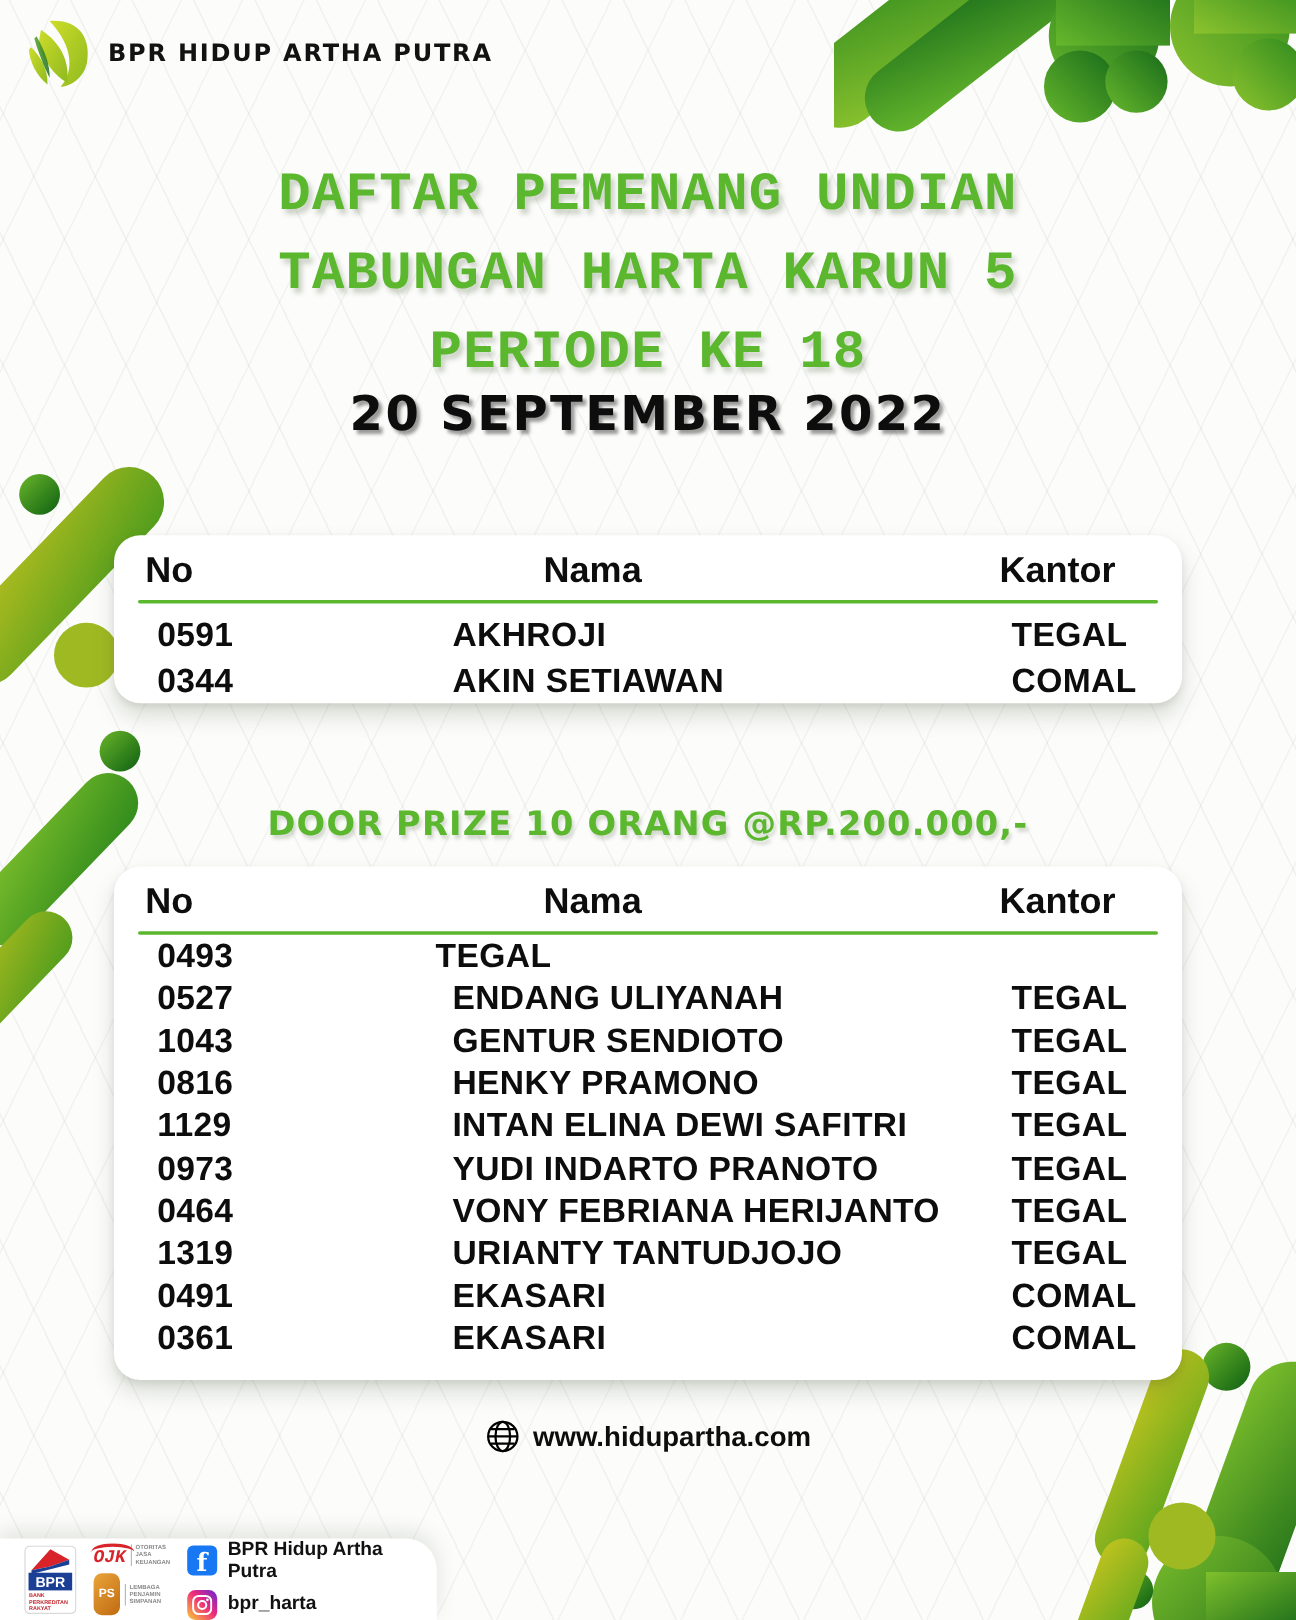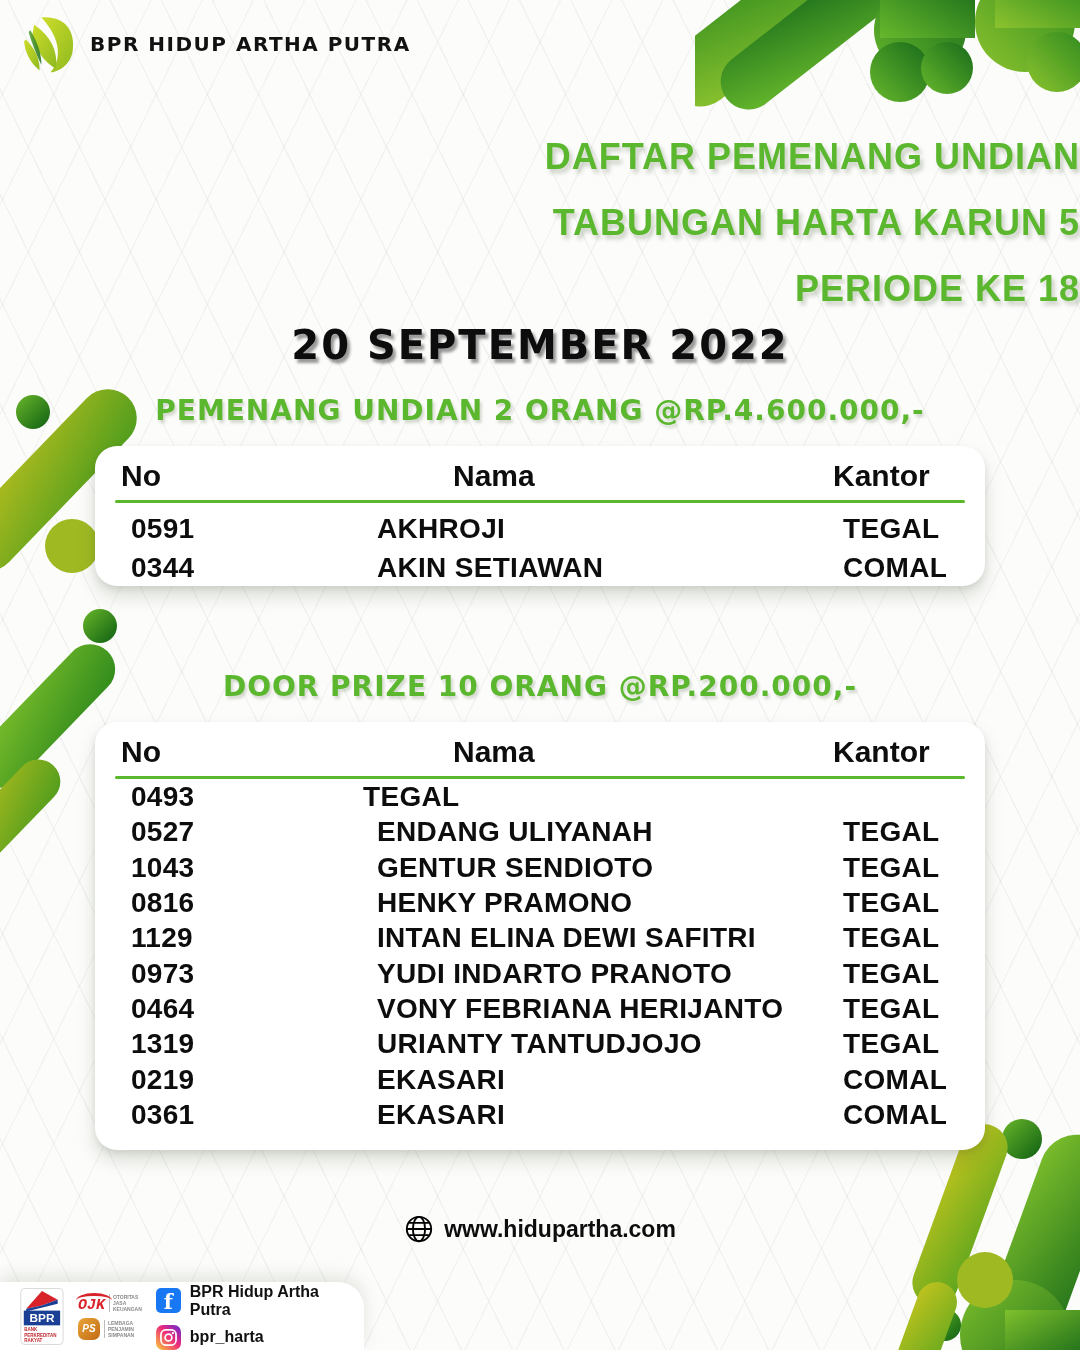--- a/index.html
+++ b/index.html
@@ -10,22 +10,22 @@
       repeating-linear-gradient(-64deg, rgba(110,125,110,0.06) 0 1.5px, transparent 1.5px 46px),
       #fcfcfb;}
   .decor{position:absolute;z-index:1;pointer-events:none;}
   .decor-tr{top:0;right:0;width:385px;height:190px;}
   .decor-l{top:386px;left:0;width:180px;height:480px;}
   .decor-br{bottom:0;right:0;width:215px;height:265px;}
 
   .brand{position:absolute;top:12px;left:14px;display:flex;align-items:center;gap:12px;z-index:2;}
   .brand-name{font-family:"DejaVu Sans",sans-serif;font-weight:800;font-size:20px;letter-spacing:1.5px;color:#121212;}
 
-  .title{position:absolute;top:100px;left:0;width:100%;text-align:right;z-index:2;
-    font-family:Liberation Sans, sans-serif;font-weight:800;font-size:36px;line-height:66px;
+  .title{position:absolute;top:100px;left:0;width:100%;text-align:center;z-index:2;
+    font-family:Liberation Mono, monospace;font-weight:800;font-size:45px;line-height:66px;
     color:#5bb72e;letter-spacing:1px;text-shadow:3px 4px 4px rgba(90,110,70,0.30);}
   .date{position:absolute;top:322px;left:0;width:100%;text-align:center;z-index:2;
     font-family:"DejaVu Sans",sans-serif;font-weight:800;font-size:40px;letter-spacing:2px;
     color:#0d0d0d;text-shadow:3px 4px 3px rgba(0,0,0,0.40);}
   .section-heading{position:absolute;left:0;width:100%;text-align:center;z-index:2;
     font-family:"DejaVu Sans",sans-serif;font-weight:800;font-size:28px;letter-spacing:1px;
     color:#5bb72e;text-shadow:2px 3px 3px rgba(90,110,70,0.25);}
   .sh1{top:394px;}
   .sh2{top:670px;}
 
@@ -40,34 +40,34 @@
   .thead .c3{padding-left:46px;}
   .rule{height:3px;background:#5bb72e;margin:6px 20px 0;border-radius:2px;}
   .tbody{padding:6px 32px 0;}
   .trow{font-weight:700;font-size:28px;color:#0d0d0d;letter-spacing:0.3px;}
   .tbody1 .trow{height:39px;}
   .tbody2{height:350px;display:flex;flex-direction:column;justify-content:space-between;padding-top:2px;padding-bottom:8px;}
   .trow .c1{padding-left:4px;}
   .trow .c2{padding-left:60px;}
   .trow .c3{padding-left:46px;}
 
-  .website{position:absolute;top:1214px;left:0;width:100%;display:flex;justify-content:center;align-items:center;gap:10px;z-index:2;}
+  .website{position:absolute;top:1182px;left:0;width:100%;display:flex;justify-content:center;align-items:center;gap:10px;z-index:2;}
   .website-url{font-weight:700;font-size:23px;color:#0d0d0d;}
 
   .footer-bar{position:absolute;left:0;bottom:0;width:364px;height:68px;background:#ffffff;z-index:3;
     border-radius:0 26px 0 0;box-shadow:0 -6px 16px rgba(80,100,60,0.15);
     display:flex;align-items:center;gap:14px;padding-left:20px;box-sizing:border-box;}
   .logo-col{display:flex;flex-direction:column;gap:5px;}
   .mini-logo{display:flex;align-items:center;gap:4px;}
   .ojk-mark{position:relative;font-family:Liberation Mono, monospace;font-style:italic;font-weight:800;font-size:15px;color:#d8232a;line-height:14px;padding-top:6px;}
   .ojk-swoosh{position:absolute;top:0;left:-2px;width:36px;height:12px;border-top:3px solid #d8232a;border-radius:50%;}
   .caption{font-size:5px;font-weight:700;color:#8a8a8a;line-height:6px;border-left:1px solid #bbb;padding-left:3px;}
   .caption div{white-space:nowrap;}
-  .lps-badge{width:22px;height:22px;border-radius:7px;background:linear-gradient(135deg,#eaa53a,#c06a12);
-    display:flex;align-items:center;justify-content:center;color:#fff;font-style:italic;font-weight:800;font-size:10px;}
+  .lps-badge{width:22px;height:35px;border-radius:7px;background:linear-gradient(135deg,#eaa53a,#c06a12);
+    display:flex;align-items:center;justify-content:center;color:#fff;font-weight:800;font-size:10px;}
   .social-col{display:flex;flex-direction:column;gap:6px;}
   .social-row{display:flex;align-items:center;gap:9px;}
   .fb-icon{width:25px;height:25px;border-radius:5px;background:#1877f2;color:#fff;display:flex;align-items:flex-end;justify-content:center;
     font-family:"DejaVu Serif",serif;font-weight:700;font-size:21px;line-height:23px;overflow:hidden;}
   .ig-icon{width:25px;height:25px;border-radius:7px;background:linear-gradient(45deg,#f9ce34 0%,#ee2a7b 55%,#6228d7 100%);
     display:flex;align-items:center;justify-content:center;}
   .social-label{font-weight:700;font-size:16px;color:#111;}
 </style>
 </head>
 <body>
@@ -164,21 +164,20 @@
     <span class="brand-name">BPR HIDUP ARTHA PUTRA</span>
   </header>
 
   <h1 class="title">
     <div>DAFTAR PEMENANG UNDIAN</div>
     <div>TABUNGAN HARTA KARUN 5</div>
     <div>PERIODE KE 18</div>
   </h1>
   <div class="date">20 SEPTEMBER 2022</div>
 
-  <div class="section-heading sh1">PEMENANG UNDIAN 2 ORANG @RP.4.600.000,-</div>
   <section class="card card1">
     <div class="thead">
       <div class="c1">No</div>
       <div class="c2">Nama</div>
       <div class="c3">Kantor</div>
     </div>
     <div class="rule"></div>
     <div class="tbody tbody1">
       <div class="trow">
         <div class="c1">0591</div>
@@ -235,21 +234,21 @@
         <div class="c1">0464</div>
         <div class="c2">VONY FEBRIANA HERIJANTO</div>
         <div class="c3">TEGAL</div>
       </div>
       <div class="trow">
         <div class="c1">1319</div>
         <div class="c2">URIANTY TANTUDJOJO</div>
         <div class="c3">TEGAL</div>
       </div>
       <div class="trow">
-        <div class="c1">0219</div>
+        <div class="c1">0491</div>
         <div class="c2">EKASARI</div>
         <div class="c3">COMAL</div>
       </div>
       <div class="trow">
         <div class="c1">0361</div>
         <div class="c2">EKASARI</div>
         <div class="c3">COMAL</div>
       </div>
     </div>
   </section>

